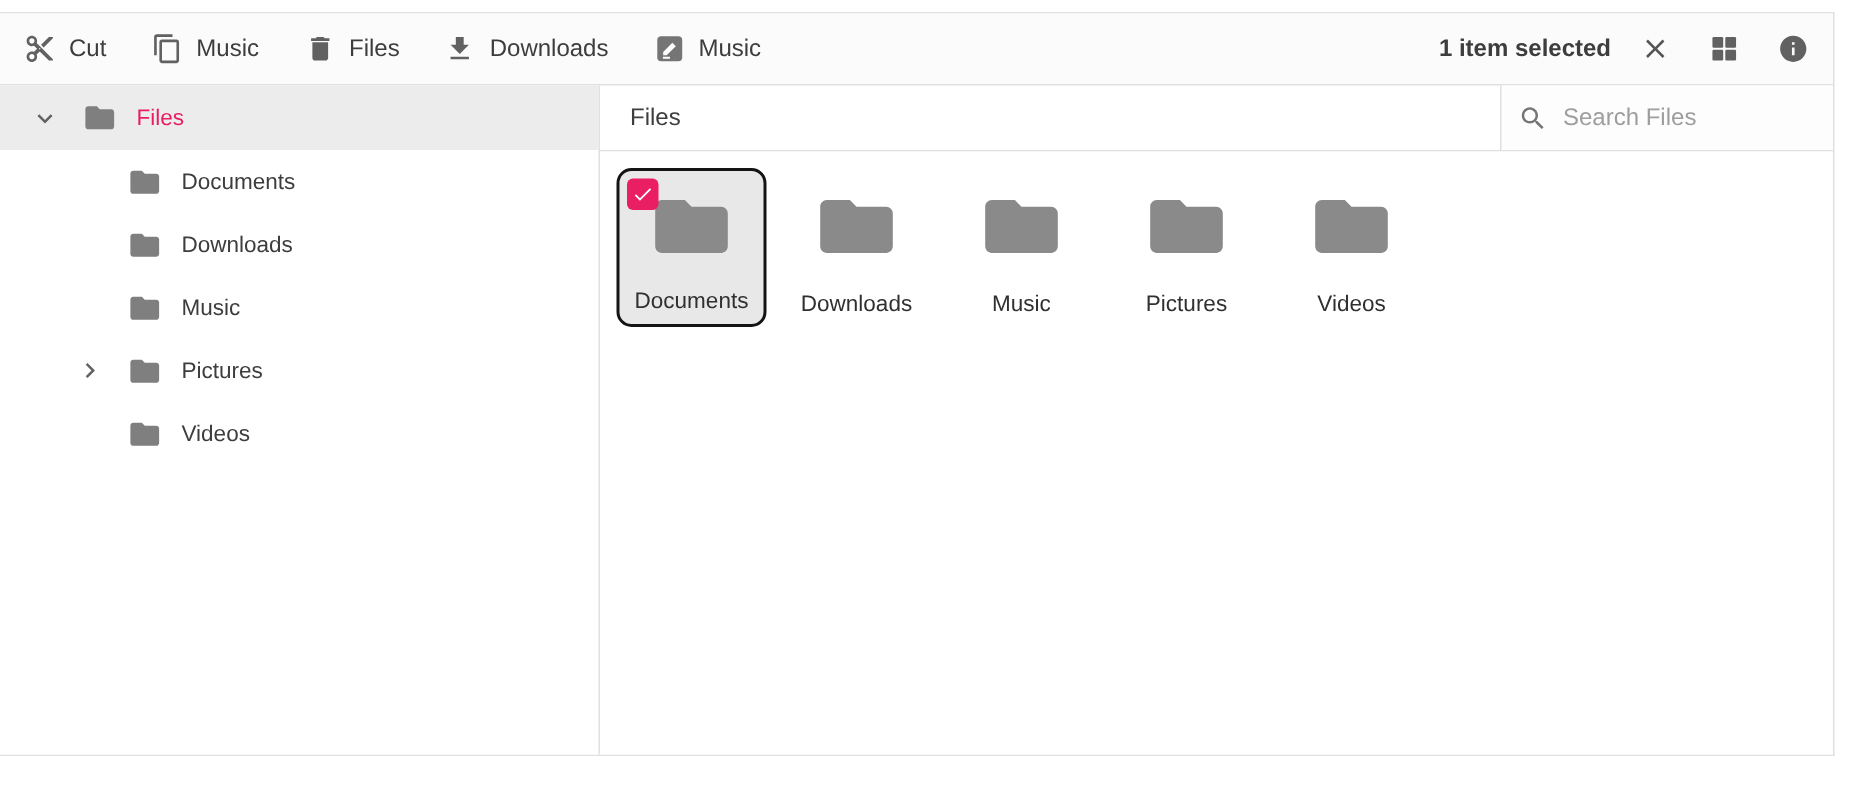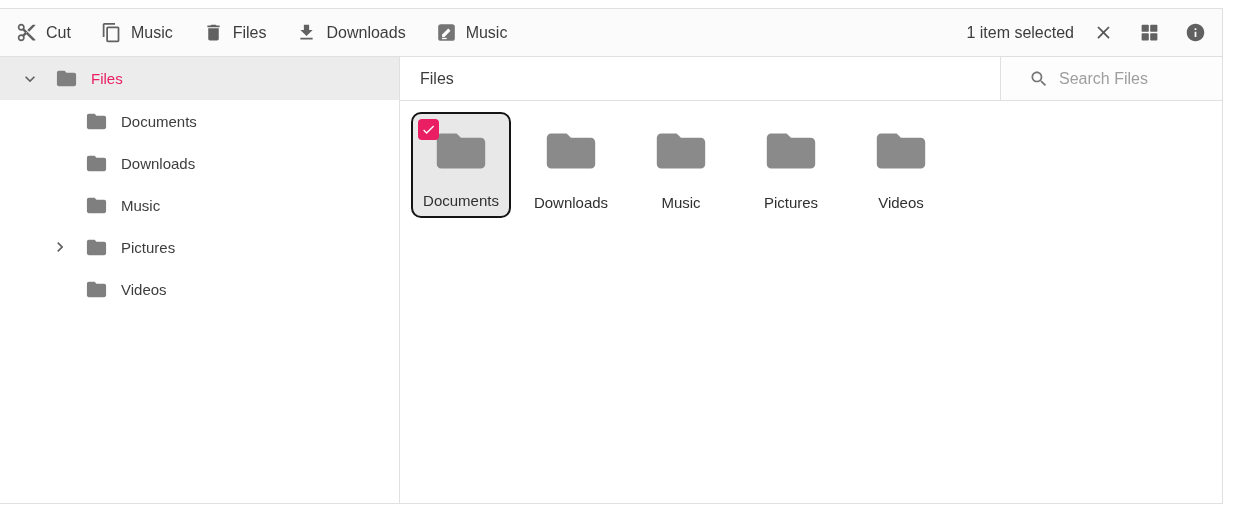--- a/index.html
+++ b/index.html
@@ -27,21 +27,21 @@
     border-bottom: 1px solid #e0e0e0;
   }
   .tb-left { display: flex; align-items: center; gap: 30px; }
   .tb-action {
     display: flex; align-items: center; gap: 9px;
     background: none; border: none; cursor: pointer;
     font-family: "Liberation Sans", sans-serif;
     font-size: 16px; color: #3d3d3d;
   }
   .tb-action svg { width: 21px; height: 21px; fill: #616161; }
-  .tb-right { display: flex; align-items: center; gap: 24px; }
+  .tb-right { display: flex; align-items: center; gap: 24px; font-weight: bold; }
   .sel-status { font-size: 16px; color: #3d3d3d; margin-right: -6px; }
   .icon-btn {
     background: none; border: none; cursor: pointer;
     width: 22px; height: 22px; padding: 0;
     display: flex; align-items: center; justify-content: center;
   }
   .icon-btn svg { width: 21px; height: 21px; fill: #616161; }
   .icon-btn.close svg { fill: #555; }
   
   .app-body { flex: 1; display: flex; min-height: 0; }
@@ -72,21 +72,21 @@
   .main-header {
     flex: 0 0 44px;
     display: flex; align-items: stretch; justify-content: space-between;
     border-bottom: 1px solid #e0e0e0;
   }
   .breadcrumb { align-self: center; padding-left: 20px; font-size: 16px; color: #3d3d3d; }
   .searchbox {
     width: 222px;
     border-left: 1px solid #e0e0e0;
     display: flex; align-items: center;
-    padding-left: 28px; gap: 10px;
+    padding-left: 11px; gap: 10px;
     background: #fdfdfd;
   }
   .searchbox svg { width: 20px; height: 20px; fill: #757575; flex: 0 0 20px; }
   .searchbox input {
     border: none; outline: none; background: transparent;
     font-family: "Liberation Sans", sans-serif;
     font-size: 16px; color: #3d3d3d; width: 160px;
   }
   .searchbox input::placeholder { color: #9e9e9e; opacity: 1; }
   .content {

